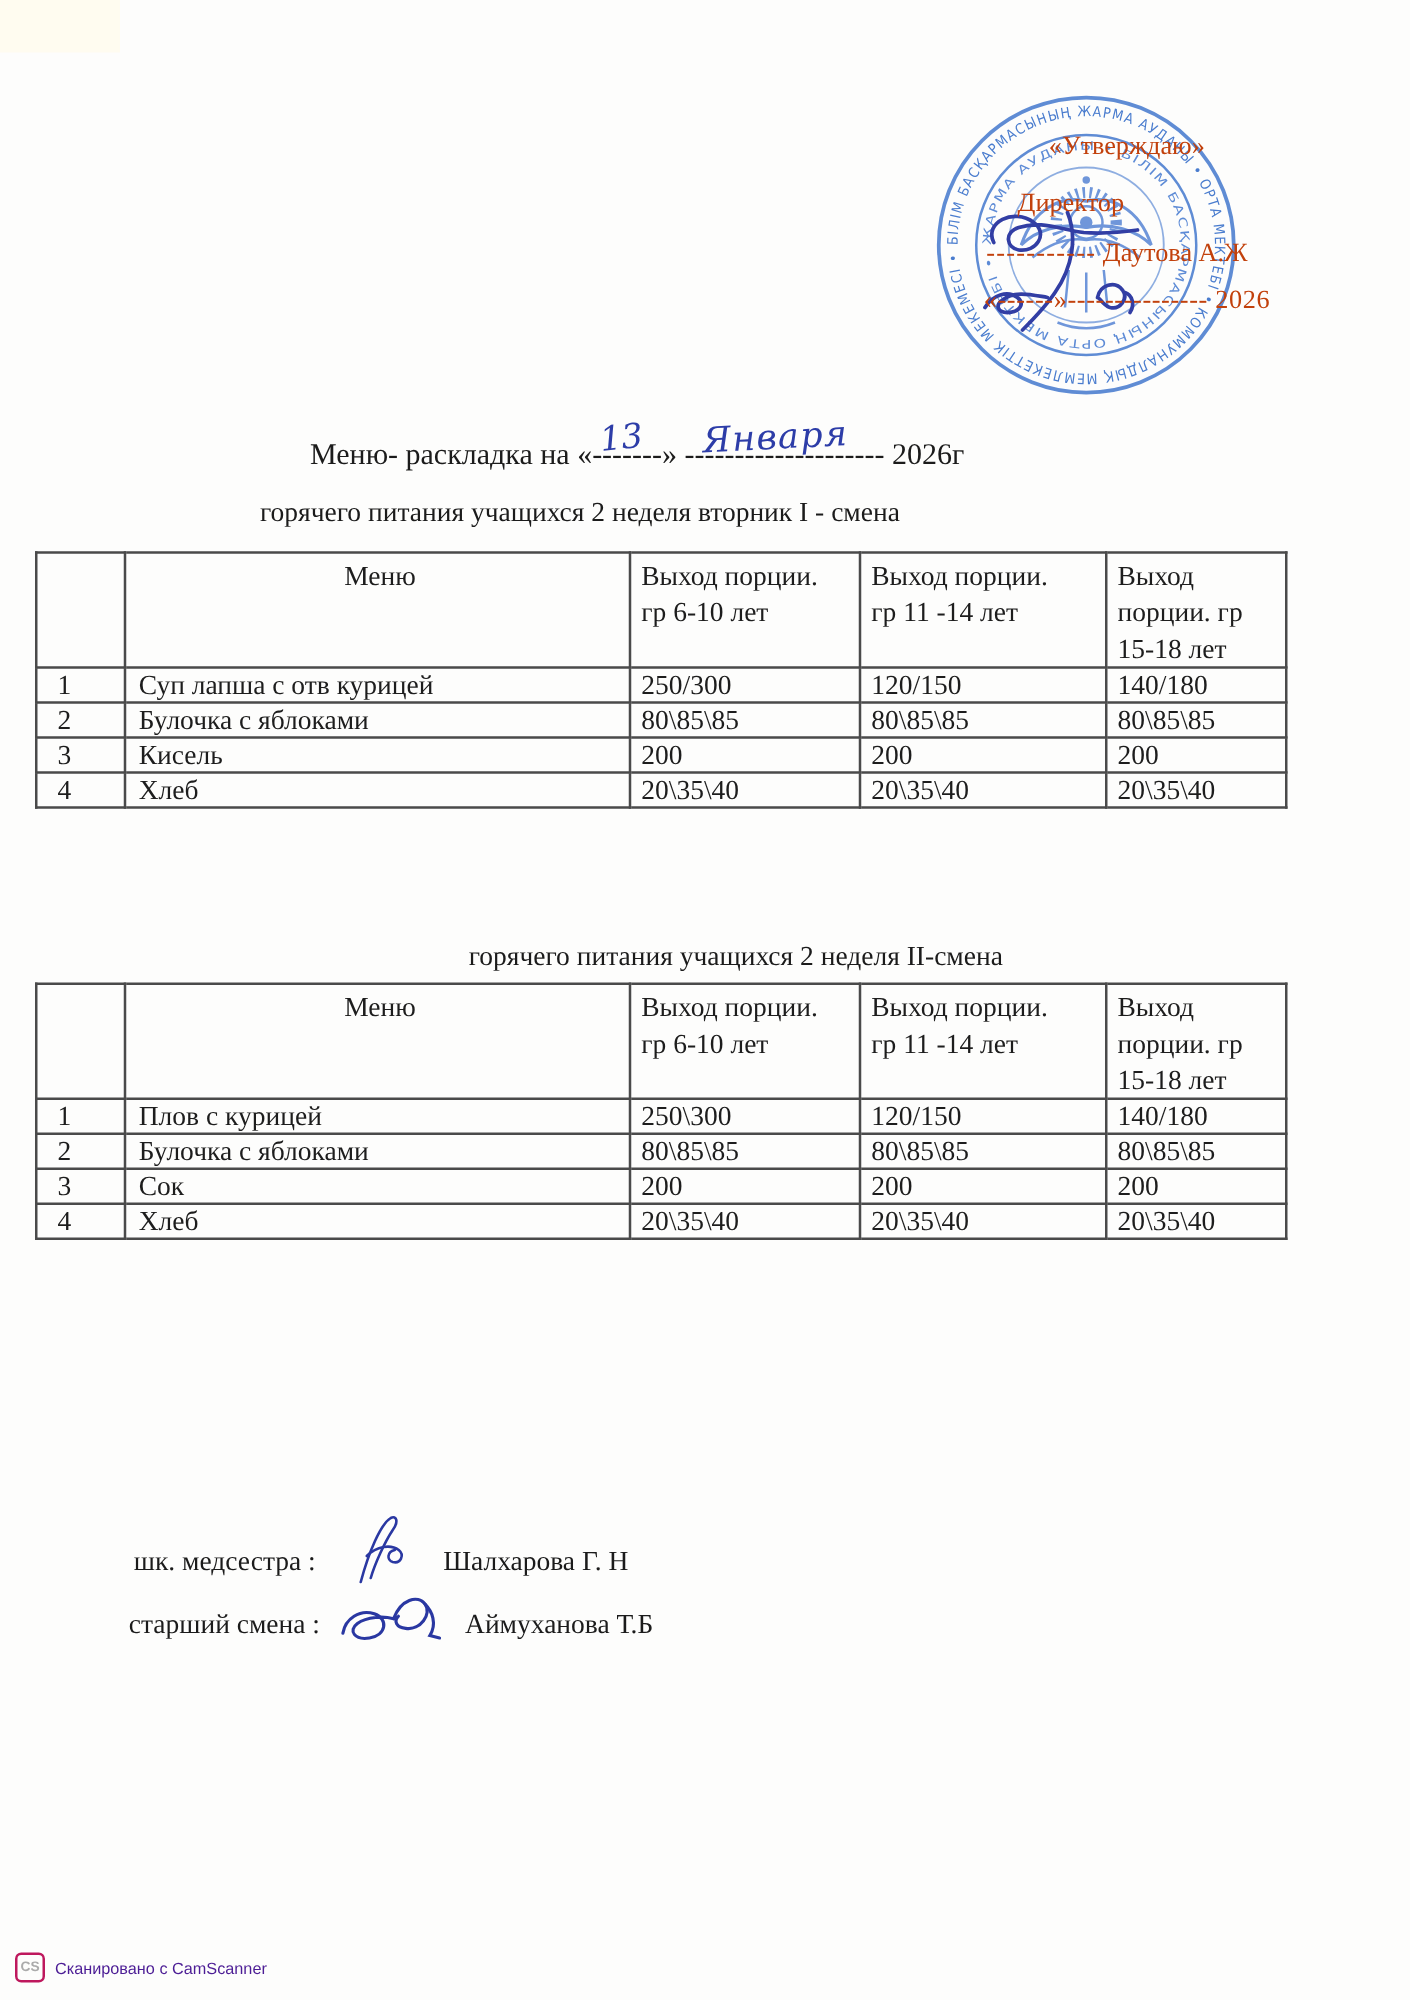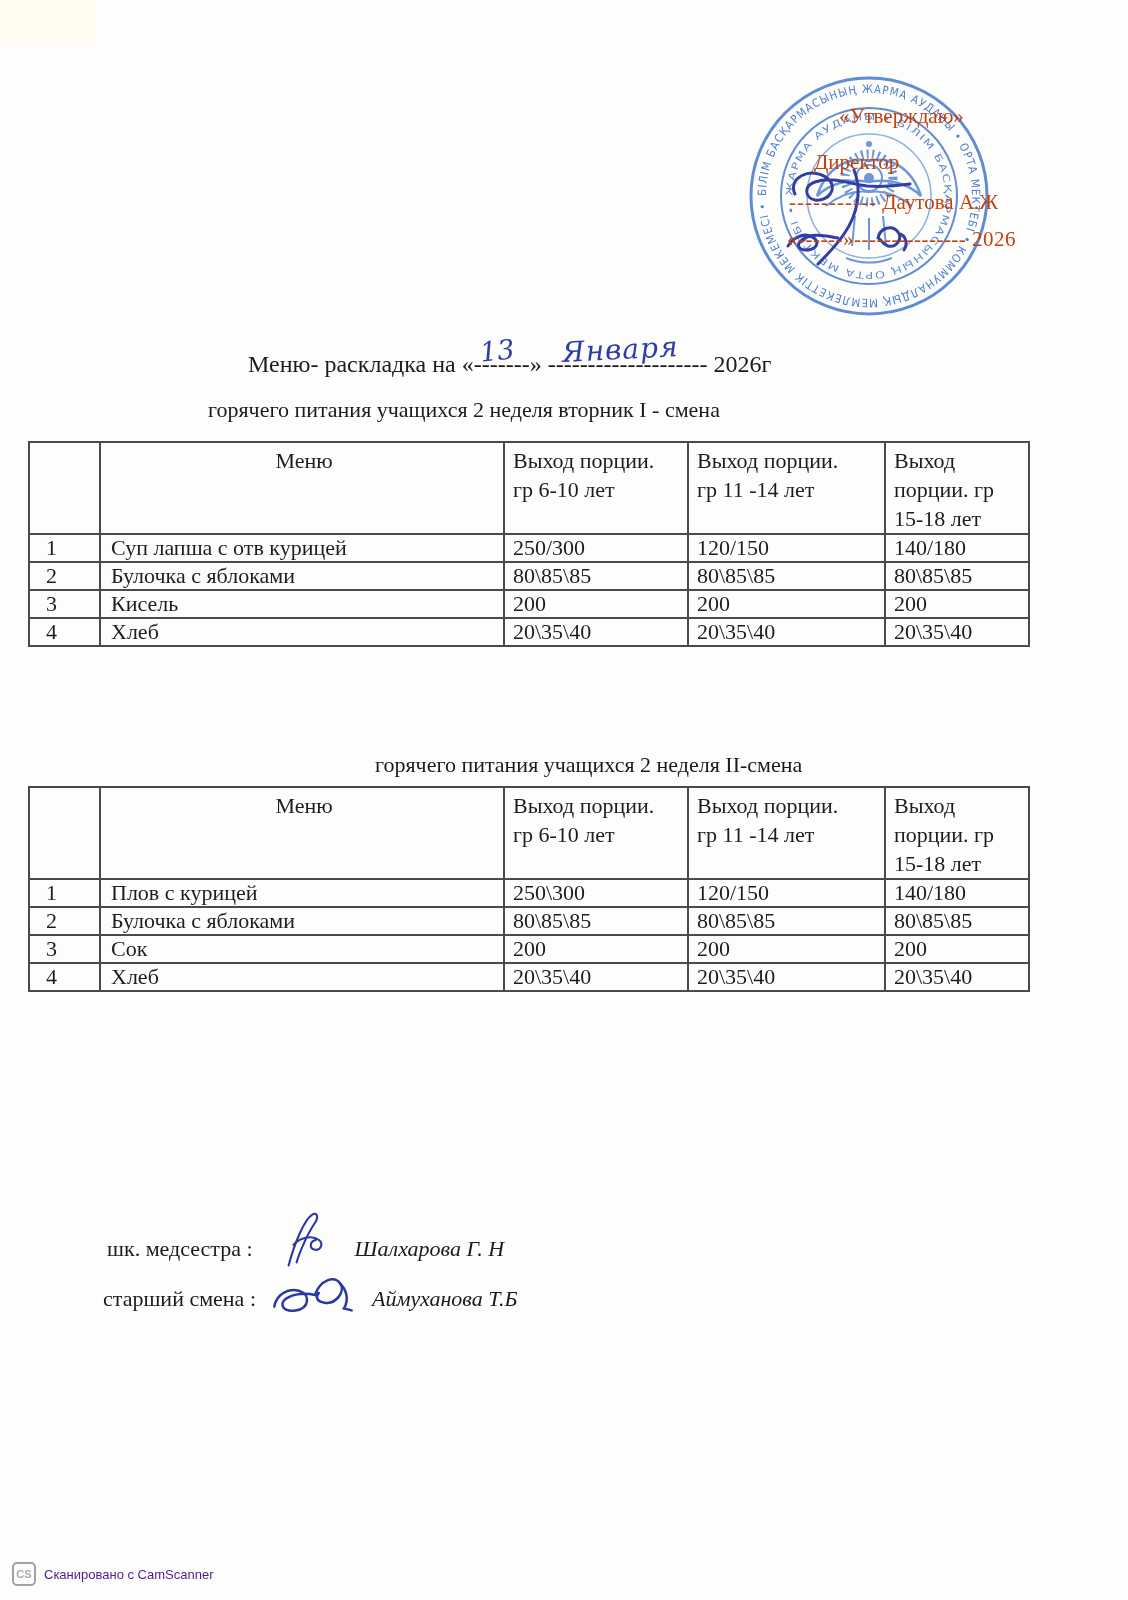--- a/index.html
+++ b/index.html
@@ -39,25 +39,25 @@
   .menu-table th.c-menu { text-align:center; }
   .menu-table td { height:26px; padding:0 4px 0 8px; }
   .menu-table td.c-num { padding-left:16px; }
   .menu-table td.c-menu { padding-left:10px; }
 
   
   .sig-row { position:absolute; display:flex; align-items:baseline; font-size:22px; white-space:nowrap; }
   .sig-row-1 { top:1236px; left:107px; }
   .sig-row-2 { top:1286px; left:103px; }
   .sig-svg { align-self:center; margin:-36px 14px -18px 18px; }
-  .sig-name { margin-left:6px;font-style:italic; }
+  .sig-name { margin-left:6px; }
 
   
   .wm { position:absolute; left:12px; top:1562px; display:flex; align-items:center; gap:8px; }
-  .wm-icon { width:20px; height:20px; border:2px solid #a3a3a3; border-radius:5px; color:#ababab;
+  .wm-icon { width:20px; height:20px; border:2px solid #be185d; border-radius:5px; color:#ababab;
              font:bold 11px "Liberation Sans",sans-serif; display:flex; align-items:center; justify-content:center; }
   .wm-text { color:#4c1d95; font:13px "Liberation Sans",sans-serif; }
 </style>
 </head>
 <body>
 
 <div class="page">
   <div class="corner-tint"></div>
 
   <div class="stamp-wrap">

